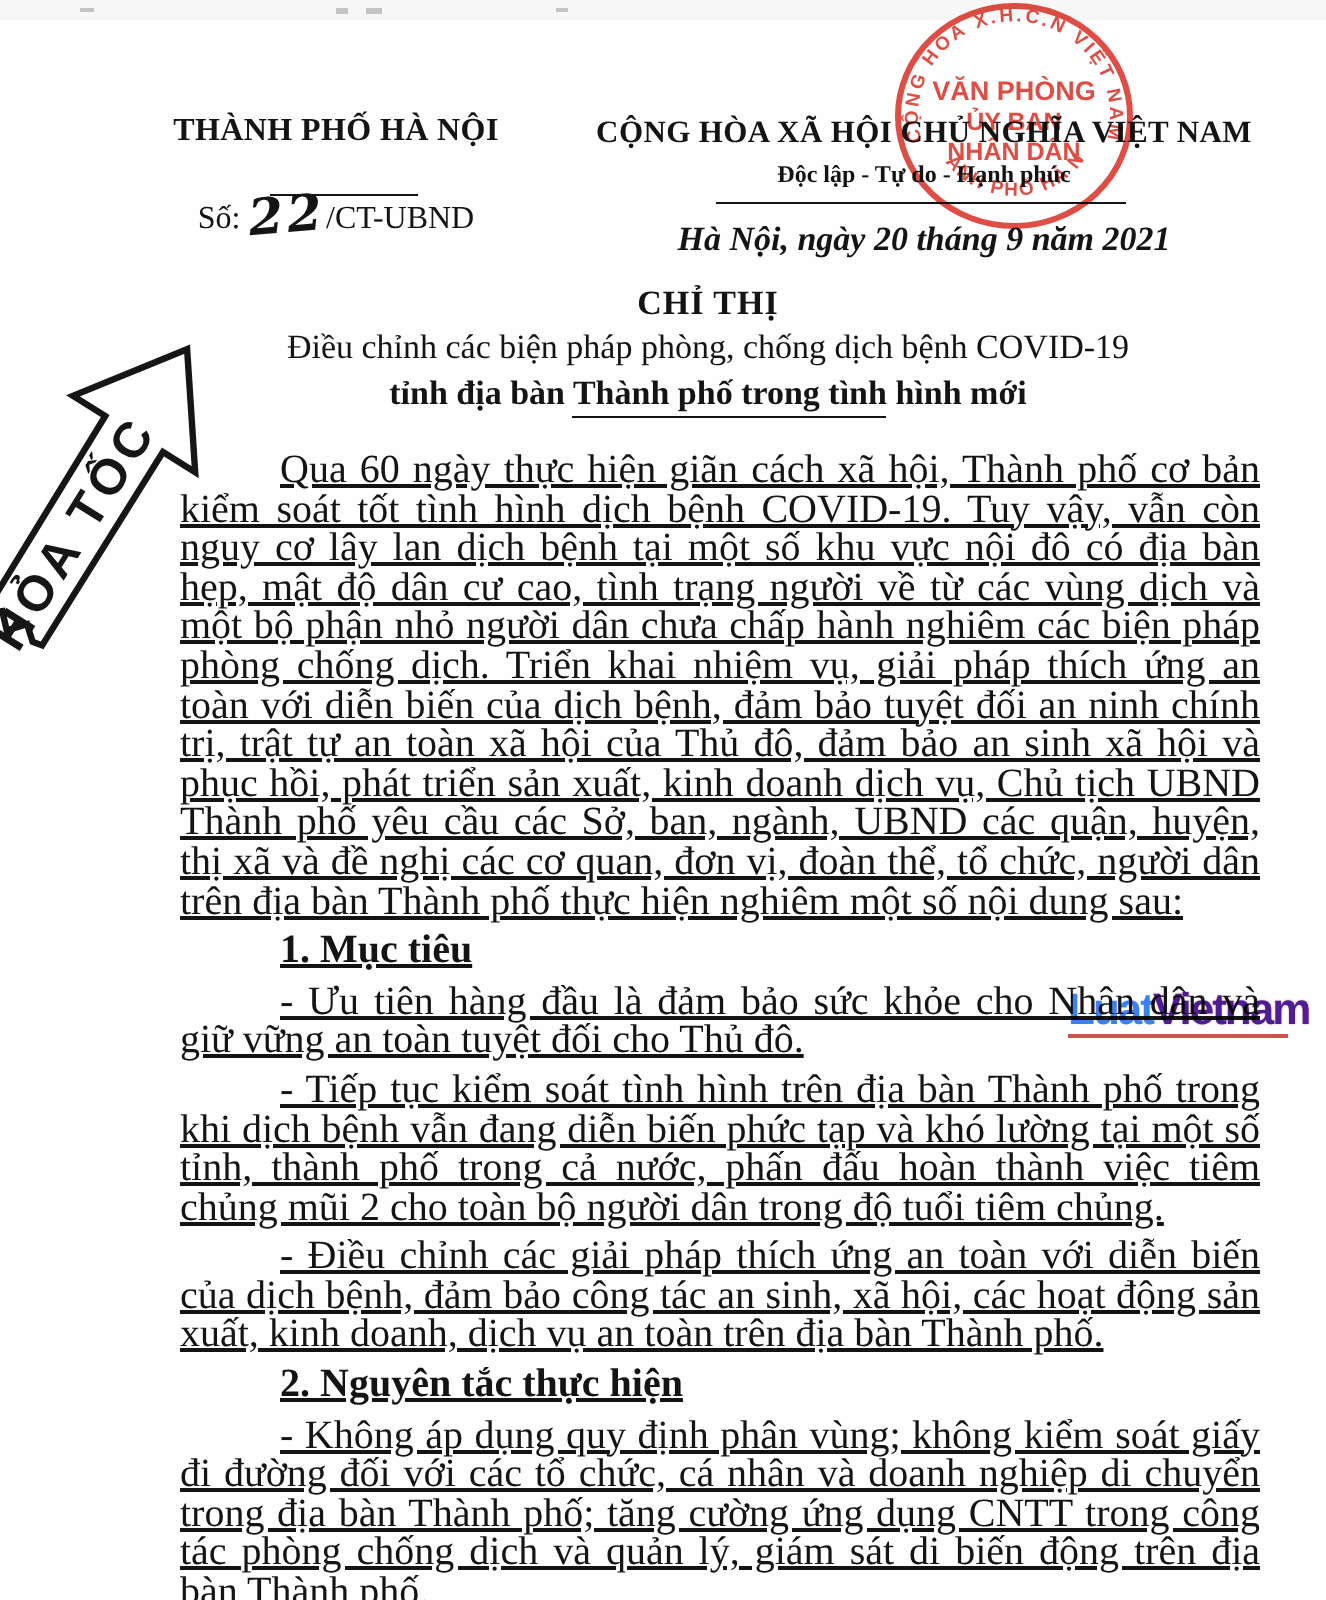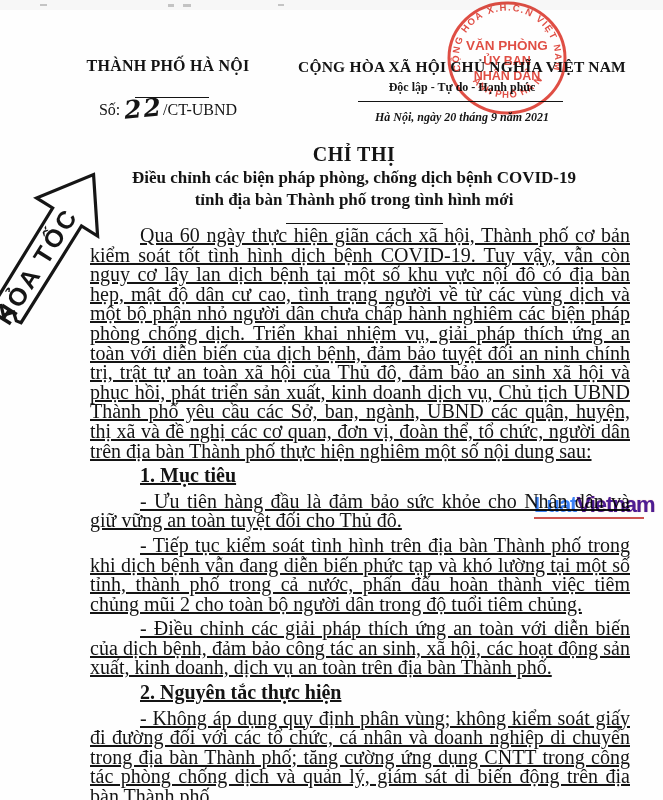--- a/index.html
+++ b/index.html
@@ -19,28 +19,28 @@
   .doc-number{position:absolute;left:58px;top:101px;width:220px;text-align:center;font-size:16px;}
   .doc-number .hand{
     display:inline-block;font-family:"DejaVu Serif",serif;font-style:italic;font-weight:bold;
     font-size:25px;letter-spacing:2px;transform:rotate(-5deg) translateY(2px);line-height:0;
   }
   .motto{position:absolute;left:288px;top:58px;width:348px;text-align:center;line-height:1.2;}
   .motto .m1{font-weight:bold;font-size:15.5px;letter-spacing:.2px;}
   .motto .m2{font-weight:bold;font-size:12px;margin-top:3px;}
   .motto-underline{position:absolute;left:358px;top:101px;width:205px;height:0;border-top:1.6px solid #141414;}
   .dateline{position:absolute;left:288px;top:110px;width:348px;text-align:center;
-    font-style:italic;font-weight:bold;font-size:12px;}
+    font-style:italic;font-weight:bold;font-size:17px;}
 
   
   .titleblock{position:absolute;left:84px;top:142px;width:540px;text-align:center;line-height:1.2;}
-  .titleblock .t0{font-weight:bold;font-size:20px;letter-spacing:.5px;}
-  .titleblock .t1{font-weight:bold;font-size:17px;margin-top:2px;}
+  .titleblock .t0{font-weight:bold;font-size:17px;letter-spacing:.5px;}
+  .titleblock .t1{font-weight:normal;font-size:17px;margin-top:2px;}
   .titleblock .t2{font-weight:bold;font-size:17px;margin-top:2px;}
-  .u-part{border-bottom:1.8px solid #141414;padding-bottom:14px;}
+  .u-part{border-bottom:1.8px solid #141414;padding-bottom:2px;}
 
   
   .bodytext{position:absolute;left:90px;top:226px;width:540px;text-align:justify;}
   .bodytext p{margin:0 0 5px 0;font-size:20px;line-height:19.6px;text-indent:50px;text-decoration:underline;}
   .bodytext p.heading{font-weight:bold;margin:5px 0 6px 0;}
 
   
   .hoatoc{position:absolute;left:-10px;top:152px;width:160px;height:190px;}
 
   

